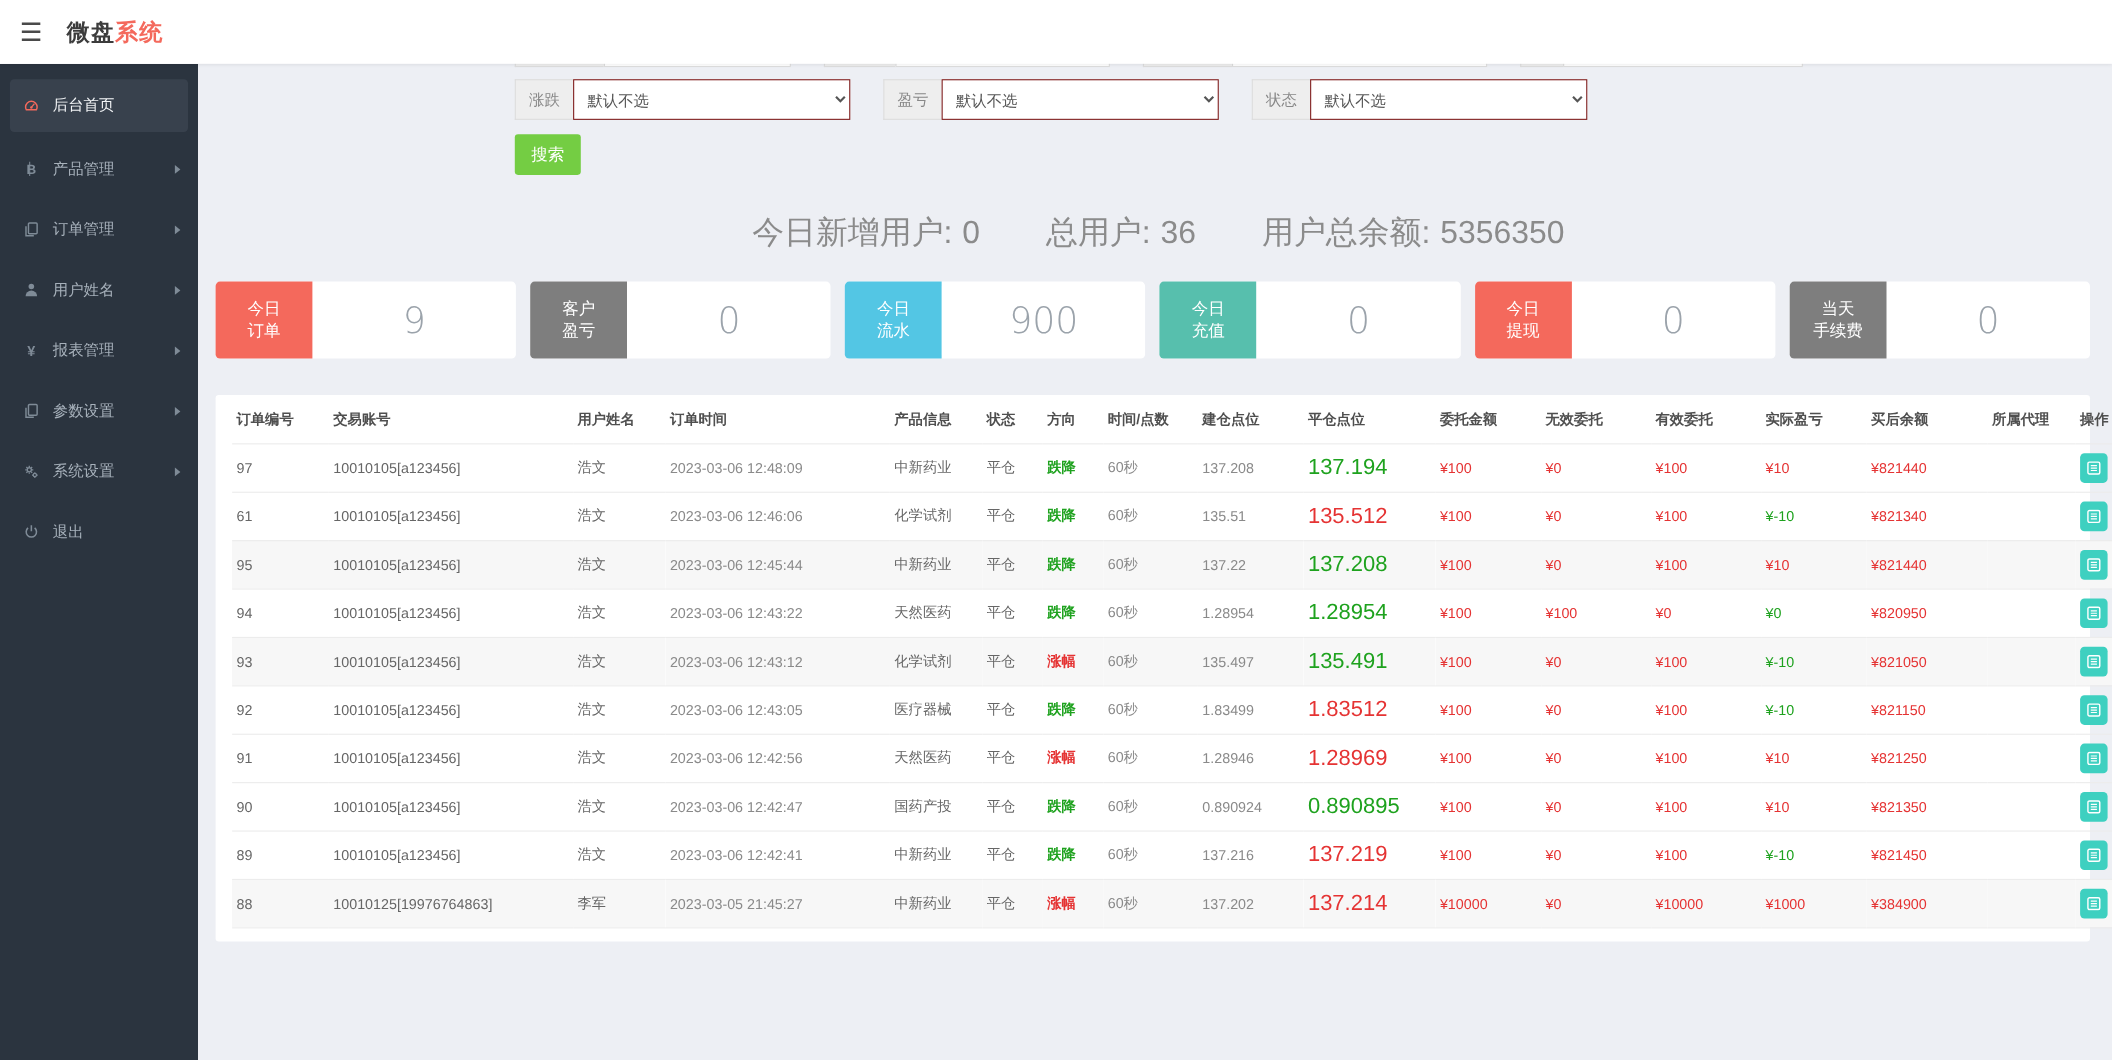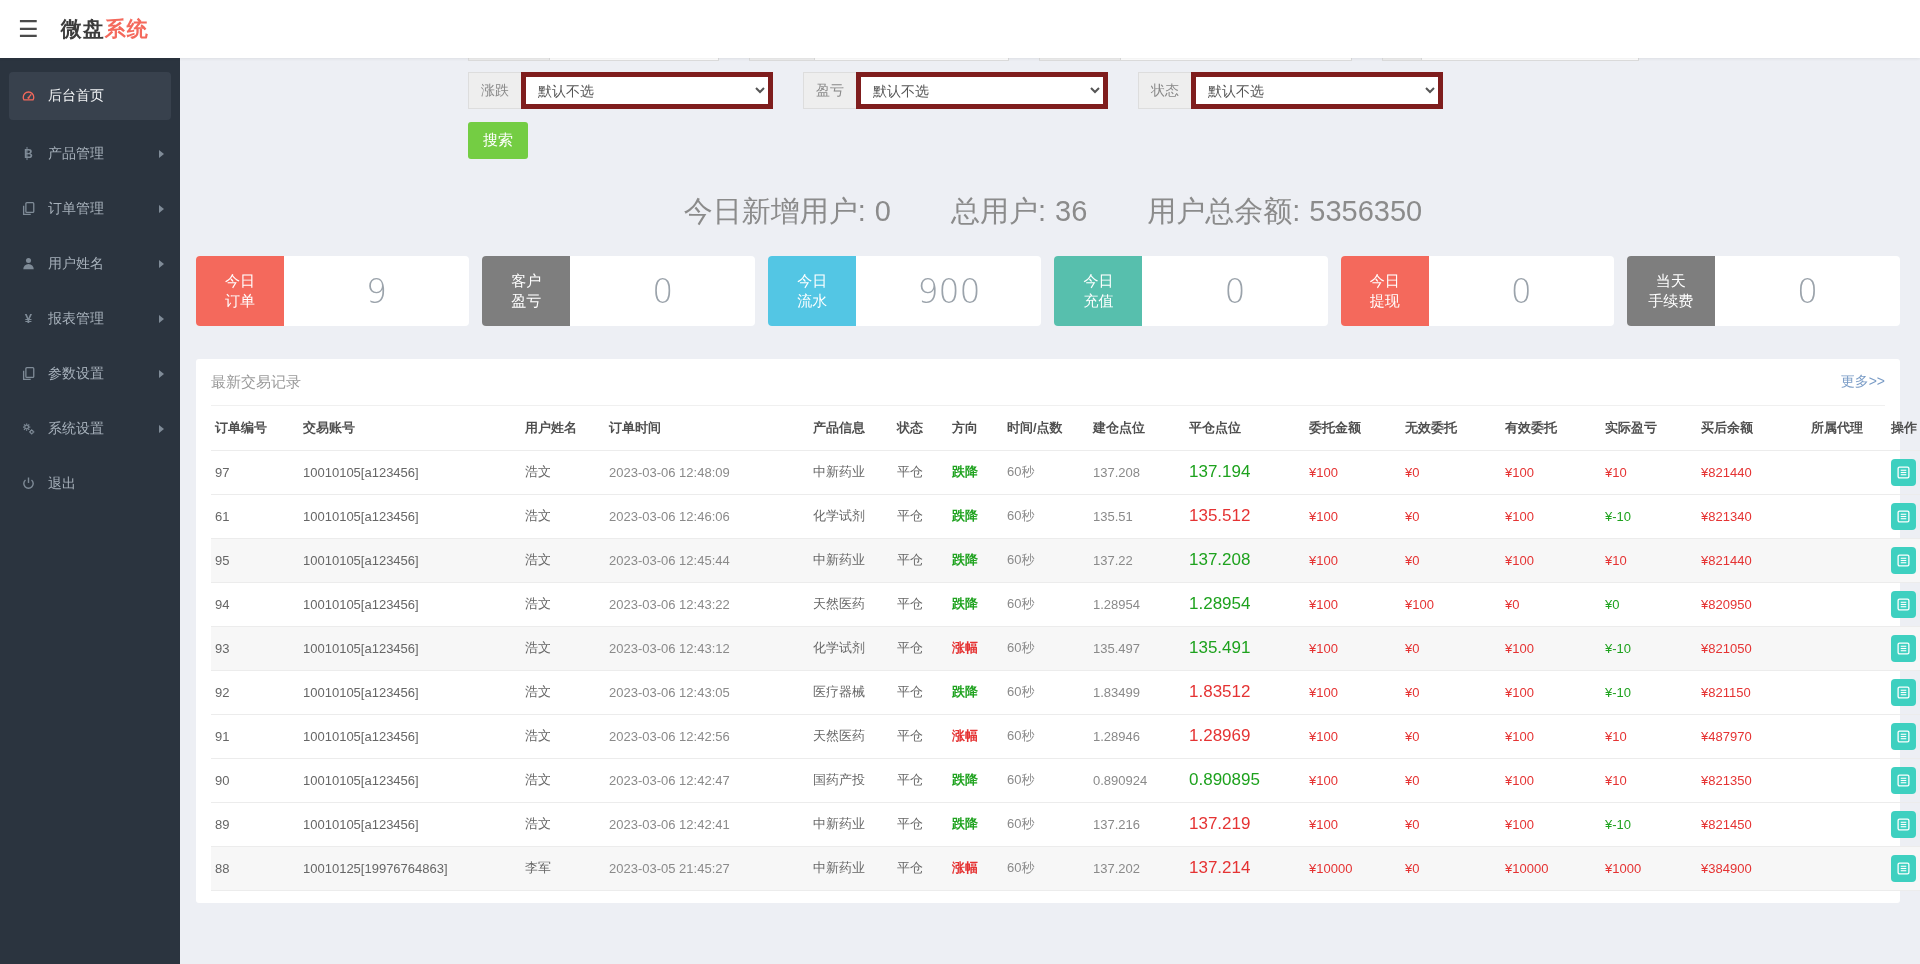--- a/index.html
+++ b/index.html
@@ -47,21 +47,21 @@
   .f-group { display:flex; align-items:stretch; height:37px; }
   .f-label {
     background:#eee; border:1px solid #ddd; border-right:none;
     display:flex; align-items:center; padding:0 12px;
     color:#888; font-size:14px; white-space:nowrap;
   }
   .f-input { border:1px solid #ddd; padding:0 10px; font-size:14px; color:#555; background:#fff; outline:none; }
   ::placeholder { color:#b3b3b3; opacity:1; }
   .f-selwrap { background:#eee; border:1px solid #ddd; border-right:none; display:flex; align-items:center; padding:0 7px; }
   .f-select-small { height:28px; border:1px solid #555; border-radius:3px; background:#fff; font-size:14px; font-weight:bold; color:#111; }
-  .f-select { border:5px solid #7f1d1d; width:252px; font-size:14px; color:#555; padding:0 8px; background:#fff; outline:none; }
+  .f-select { border:1px solid #7f1d1d; width:252px; font-size:14px; color:#555; padding:0 8px; background:#fff; outline:none; }
   .search-btn {
     background:#74cd43; color:#fff; border:none; font-size:15px;
     padding:9px 15px; border-radius:3px; cursor:pointer; margin-top:2px;
   }
   
   .stats { display:flex; gap:60px; margin:33px 0 0 10px; font-size:29px; color:#8b8b8b;justify-content:center; }
   .stat span { white-space:nowrap; }
   .stat .v { margin-left:9px; }
   
   .cards { display:flex; gap:13px; margin-top:24px;justify-content:flex-end; }
@@ -87,21 +87,21 @@
   }
   td {
     height:44px; border-bottom:1px solid #ececec; padding:0 4px;
     color:#666; white-space:nowrap; overflow:hidden;
   }
   tr.shaded { background:#f7f7f7; }
   .dim { color:#8a8a8a; }
   .c-green { color:#1ea21e; }
   .c-red { color:#e53333; }
   .dir { font-weight:bold; }
-  td.close-cell { font-size:17px; }
+  td.close-cell { font-size:20px; }
   .action-btn {
     width:25px; height:27px; background:#3ed0c0; border:none; border-radius:4px;
     cursor:pointer; display:flex; align-items:center; justify-content:center; padding:0;
   }
   .action-btn svg { width:13px; height:13px; }
 </style>
 </head>
 <body>
 
 <header class="topbar">
@@ -299,24 +299,20 @@
       <div class="card">
         <div class="card-label" style="background: rgb(126, 126, 126);">
           <span>当天</span>
           <span>手续费</span>
         </div>
         <div class="card-value">0</div>
       </div>
     </section>
 
   <section class="panel">
-    <div class="panel-head">
-      <span class="panel-title">最新交易记录</span>
-      <a class="more-link">更多&gt;&gt;</a>
-    </div>
     <table>
       <colgroup>
         <col style="width:88px">
           <col style="width:222px">
           <col style="width:84px">
           <col style="width:204px">
         <col style="width:84px">
           <col style="width:55px">
           <col style="width:55px">
           <col style="width:86px">
@@ -528,21 +524,21 @@
     <td>天然医药</td>
     <td>平仓</td>
     <td class="dir c-red">涨幅</td>
     <td class="dim">60秒</td>
     <td class="dim">1.28946</td>
     <td class="close-cell c-red">1.28969</td>
     <td class="c-red">¥100</td>
     <td class="c-red">¥0</td>
     <td class="c-red">¥100</td>
     <td class="c-red">¥10</td>
-    <td class="c-red">¥487970</td>
+    <td class="c-red">¥821250</td>
     <td></td>
     <td>
       <button class="action-btn">
         <svg viewBox="0 0 14 14">
           <rect x="1.2" y="1.2" width="11.6" height="11.6" rx="1.5" fill="none" stroke="#fff" stroke-width="1.4"></rect>
           <line x1="4" y1="4.6" x2="10" y2="4.6" stroke="#fff" stroke-width="1.2"></line>
           <line x1="4" y1="7" x2="10" y2="7" stroke="#fff" stroke-width="1.2"></line>
           <line x1="4" y1="9.4" x2="10" y2="9.4" stroke="#fff" stroke-width="1.2"></line>
         </svg>
       </button>

